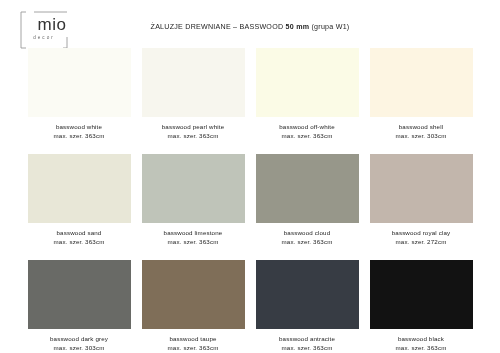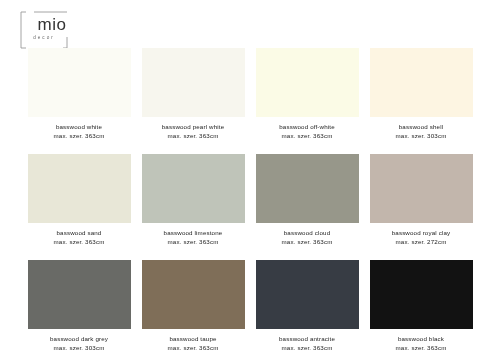--- a/index.html
+++ b/index.html
@@ -128,20 +128,23 @@
   <div class="logo">
     <svg class="logo-frame" viewBox="0 0 48 38">
       <path d="M14 1 H47" stroke="#9a9a9a" stroke-width="0.9" fill="none"></path>
       <path d="M1 1 H6 M1 1 V37 M1 37 H6" stroke="#9a9a9a" stroke-width="0.9" fill="none"></path>
       <path d="M43 37 H47 M47 37 V26" stroke="#9a9a9a" stroke-width="0.9" fill="none"></path>
     </svg>
     <div class="logo-text">mio</div>
     <div class="logo-sub">decor</div>
   </div>
 
+  <div class="title">
+    <span>ŻALUZJE DREWNIANE – BASSWOOD </span><span class="b">50 mm</span><span> (grupa W1)</span>
+  </div>
 
 </div>
 
 <div class="grid" id="swatch-grid">
     <div class="row">
       <div class="cell">
         <div class="swatch" style="background: rgb(251, 251, 244);"></div>
         <div class="caption">
           <span class="cap-name">basswood white</span>
           <span class="cap-size">max. szer. 363cm</span>

